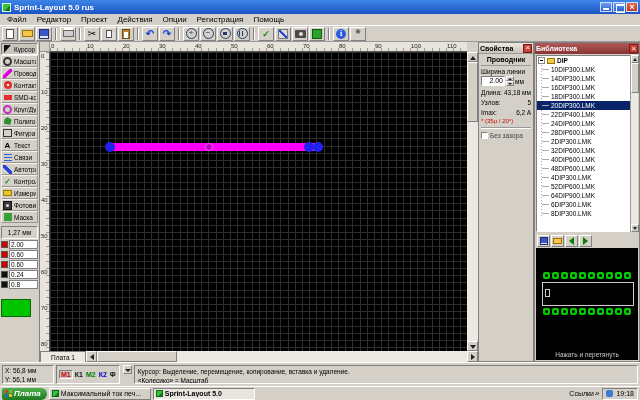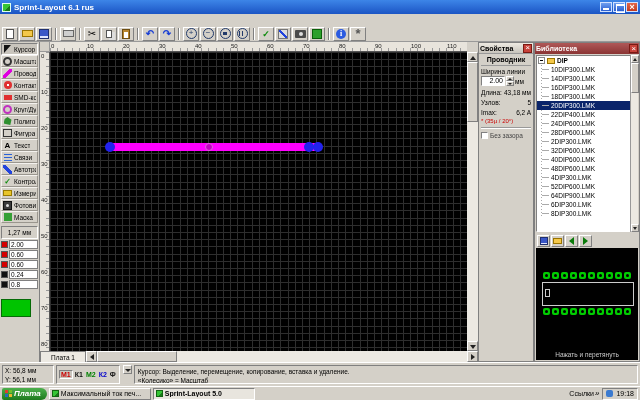--- a/index.html
+++ b/index.html
@@ -194,28 +194,37 @@
   .clock { font-size:7px; }
 </style>
 </head>
 <body>
 
 <div class="screen" data-name="desktop">
   <div class="app" data-name="app-window">
 
     <div class="titlebar" data-name="title-bar">
       <span class="appicon" data-name="app-icon"></span>
-      <span class="title" data-name="window-title">Sprint-Layout 6.1 rus</span>
+      <span class="title" data-name="window-title">Sprint-Layout 5.0 rus</span>
       <span class="winbtns" data-name="window-controls">
         <span class="wbtn" data-name="minimize-button"><i data-name="minimize-icon"></i></span>
         <span class="wbtn" data-name="maximize-button"><i data-name="maximize-icon"></i></span>
         <span class="wbtn close" data-name="close-button"><i data-name="close-window-icon"></i></span>
       </span>
     </div>
 
+    <div class="menubar" data-name="menu-bar">
+        <div class="menu-item" data-name="menu-item">Файл</div>
+        <div class="menu-item" data-name="menu-item">Редактор</div>
+        <div class="menu-item" data-name="menu-item">Проект</div>
+        <div class="menu-item" data-name="menu-item">Действия</div>
+        <div class="menu-item" data-name="menu-item">Опции</div>
+        <div class="menu-item" data-name="menu-item">Регистрация</div>
+        <div class="menu-item" data-name="menu-item">Помощь</div>
+      </div>
     <div class="toolbar" data-name="main-toolbar">
         <div class="tb-btn" data-name="new-file-button">
           <div class="tb-ico" data-name="new-file-icon"></div>
         </div>
         <div class="tb-btn" data-name="open-folder-button">
           <div class="tb-ico" data-name="open-folder-icon"></div>
         </div>
         <div class="tb-btn" data-name="save-button">
           <div class="tb-ico" data-name="save-icon"></div>
         </div>

